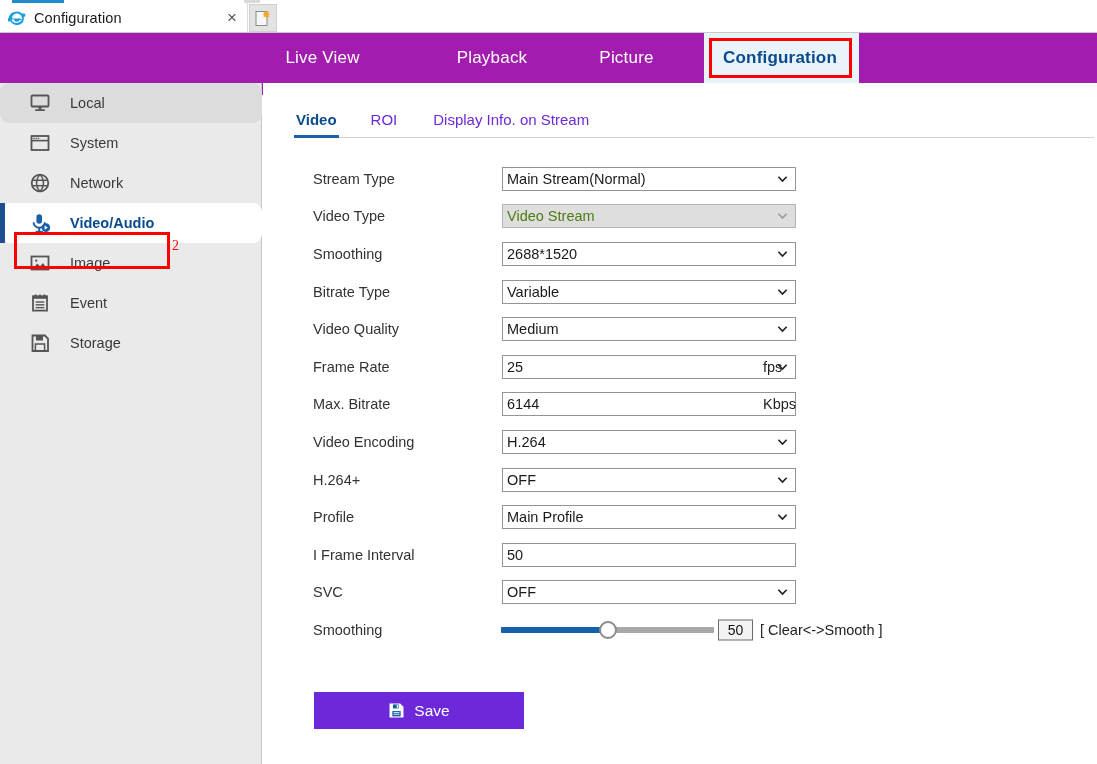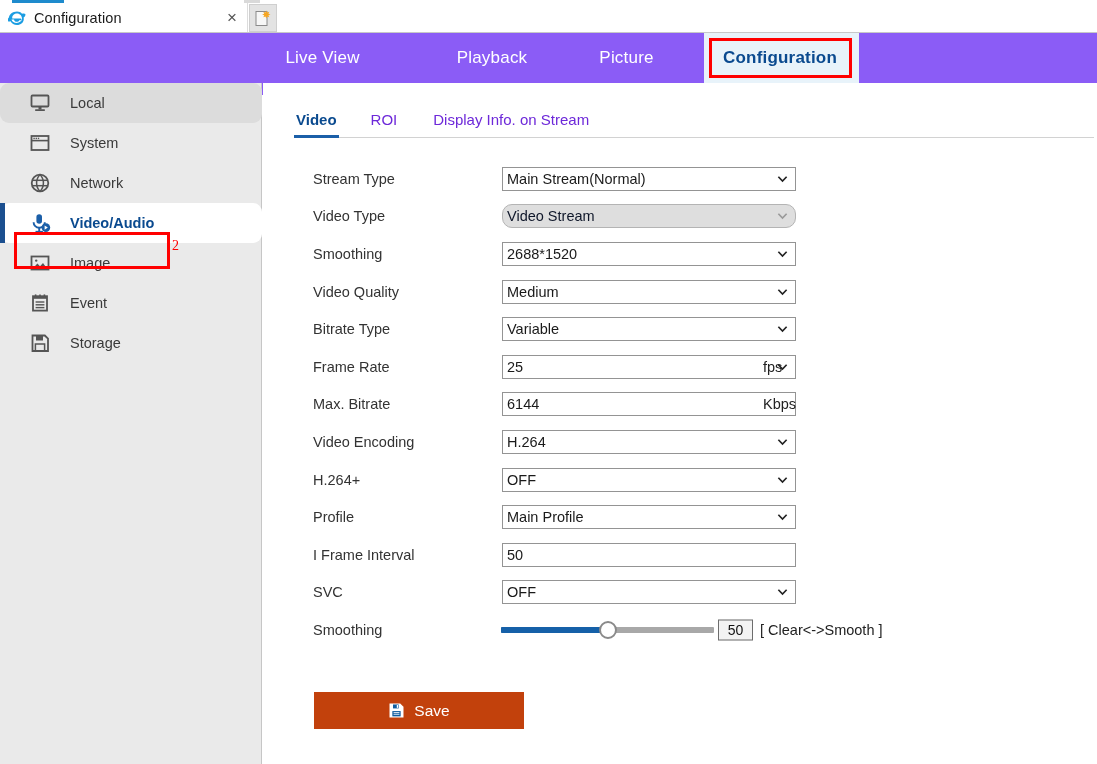--- a/index.html
+++ b/index.html
@@ -58,21 +58,21 @@
   .newtab-btn {
     position: absolute; left: 249px; top: 1px; width: 28px; height: 28px;
     background: #e3e3e3;
     border: 1px solid #cfcfcf;
     display: flex; align-items: center; justify-content: center;
   }
 
   
   .navbar {
     position: absolute; top: 33px; left: 0; width: 1097px; height: 62px;
-    background: #8b5cf6;
+    background: #a21caf;
   }
   .nav-item {
     position: absolute; top: 0; height: 50px;
     display: flex; align-items: center; justify-content: center;
     color: #ffffff; font-size: 17px; letter-spacing: .2px;
   }
   .nav-live    { left: 252px; width: 141px; }
   .nav-play    { left: 414px; width: 156px; }
   .nav-pic     { left: 549px; width: 155px; }
   .nav-config  {
@@ -175,21 +175,21 @@
     display: flex; align-items: center;
     padding: 0 4px;
   }
   .ctl.select { padding-right: 26px; }
   .ctl.select .chev {
     position: absolute; right: 7px; top: 50%;
     transform: translateY(-50%);
     width: 11px; height: 11px;
   }
   .ctl.disabled {
-    background: #dedede; border-color: #b4b4b4; color: #0f172a; border-radius: 10px;
+    background: #dedede; border-color: #b4b4b4; color: #4d7c0f;
   }
   .ctl .val { overflow: hidden; white-space: nowrap; }
   .unit {
     position: absolute; left: 500px;
     font-size: 14.5px; color: #222;
   }
 
   
   .slider-wrap {
     position: absolute; left: 238px; top: 50%;
@@ -221,21 +221,21 @@
   }
   .smooth-hint {
     position: absolute; left: 497px;
     font-size: 14.5px; color: #222; white-space: nowrap;
   }
 
   
   .save-btn {
     position: absolute; top: 609px; left: 51px;
     width: 210px; height: 37px;
-    background: #c2410c;
+    background: #6d28d9;
     color: #ffffff; font-size: 15.5px;
     display: flex; align-items: center; justify-content: center;
     gap: 9px;
     border: none;
     font-family: "Liberation Sans", sans-serif;
   }
   .save-btn .sv-icon { width: 17px; height: 17px; display: block; }
 </style>
 </head>
 <body>
@@ -407,33 +407,33 @@
         <span class="lbl">Smoothing</span>
         <div class="ctl select">
           <span class="val">2688*1520</span>
           <svg class="chev" viewBox="0 0 12 12">
               <path d="M1.5 3.5L6 8.2l4.5-4.7" fill="none" stroke="#222" stroke-width="1.8"></path>
             </svg>
         </div>
       </div>
 
       <div class="row">
+        <span class="lbl">Bitrate Type</span>
+        <div class="ctl select">
+          <span class="val">Variable</span>
+          <svg class="chev" viewBox="0 0 12 12">
+              <path d="M1.5 3.5L6 8.2l4.5-4.7" fill="none" stroke="#222" stroke-width="1.8"></path>
+            </svg>
+        </div>
+      </div>
+
+      <div class="row">
         <span class="lbl">Video Quality</span>
         <div class="ctl select">
           <span class="val">Medium</span>
-          <svg class="chev" viewBox="0 0 12 12">
-              <path d="M1.5 3.5L6 8.2l4.5-4.7" fill="none" stroke="#222" stroke-width="1.8"></path>
-            </svg>
-        </div>
-      </div>
-
-      <div class="row">
-        <span class="lbl">Bitrate Type</span>
-        <div class="ctl select">
-          <span class="val">Variable</span>
           <svg class="chev" viewBox="0 0 12 12">
               <path d="M1.5 3.5L6 8.2l4.5-4.7" fill="none" stroke="#222" stroke-width="1.8"></path>
             </svg>
         </div>
       </div>
 
       <div class="row">
         <span class="lbl">Frame Rate</span>
         <div class="ctl select">
           <span class="val">25</span>

